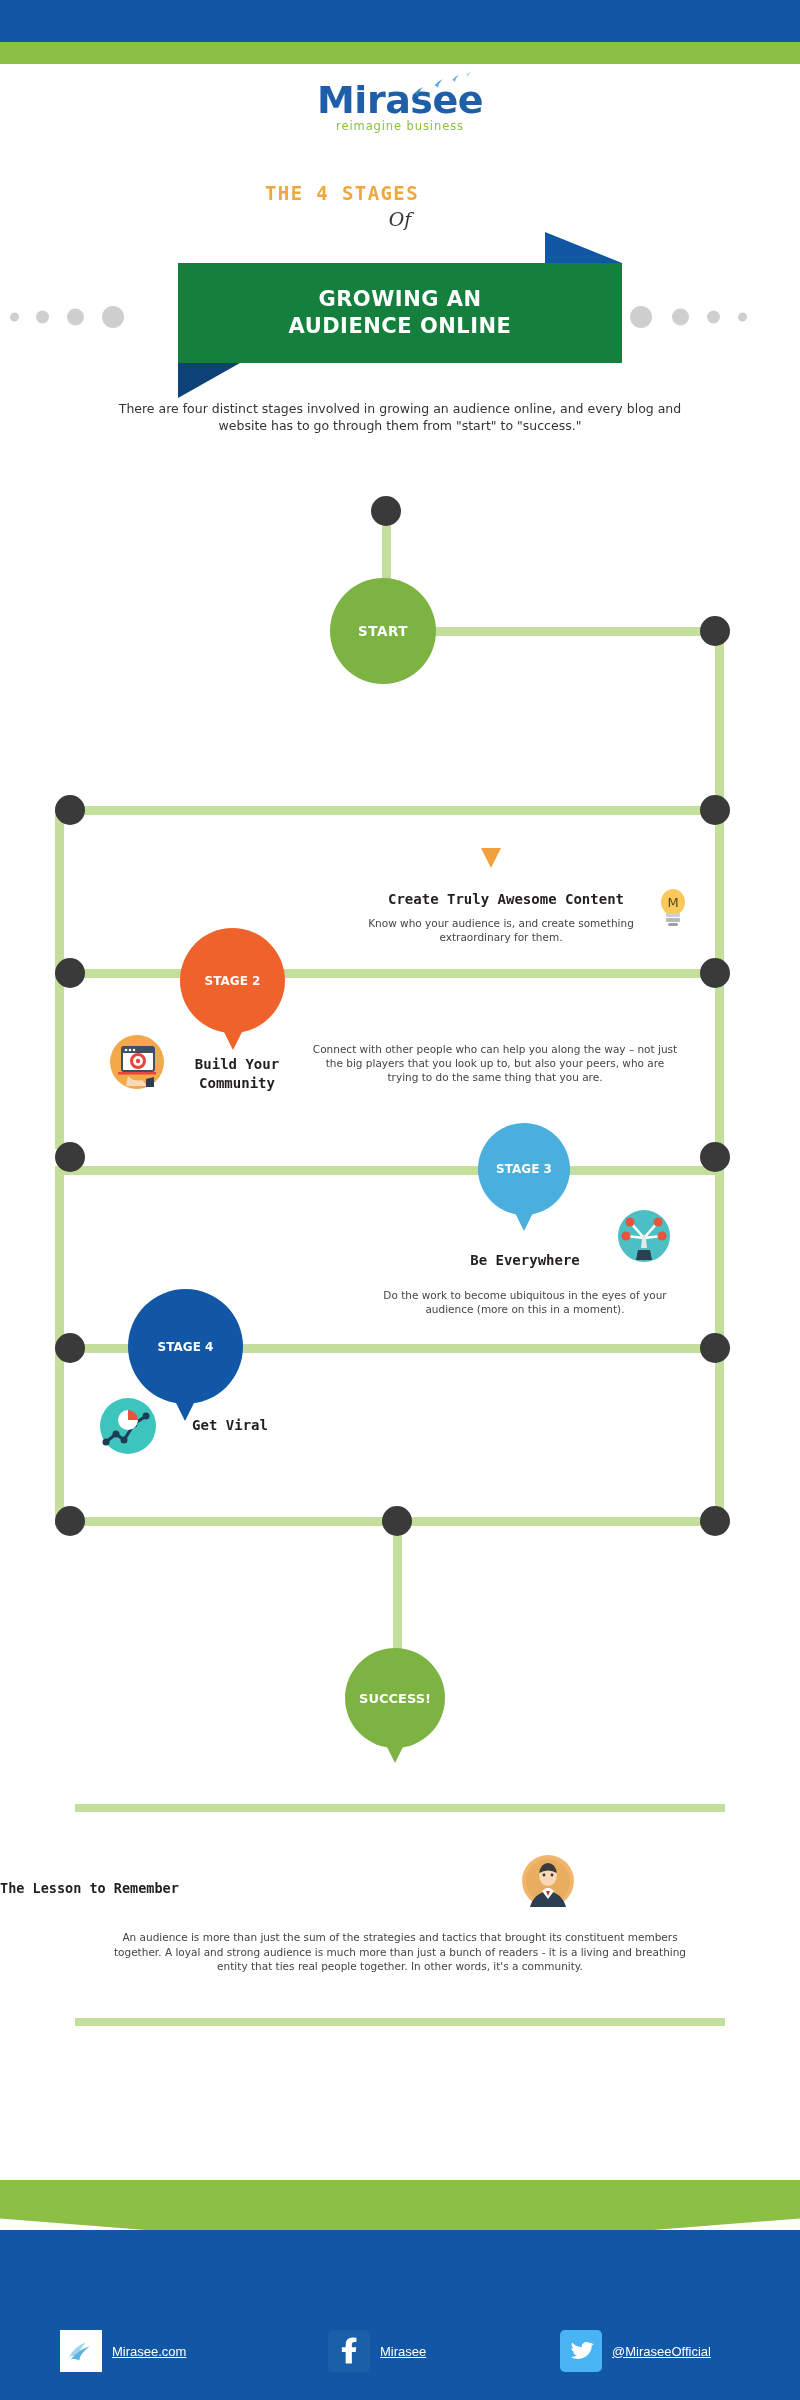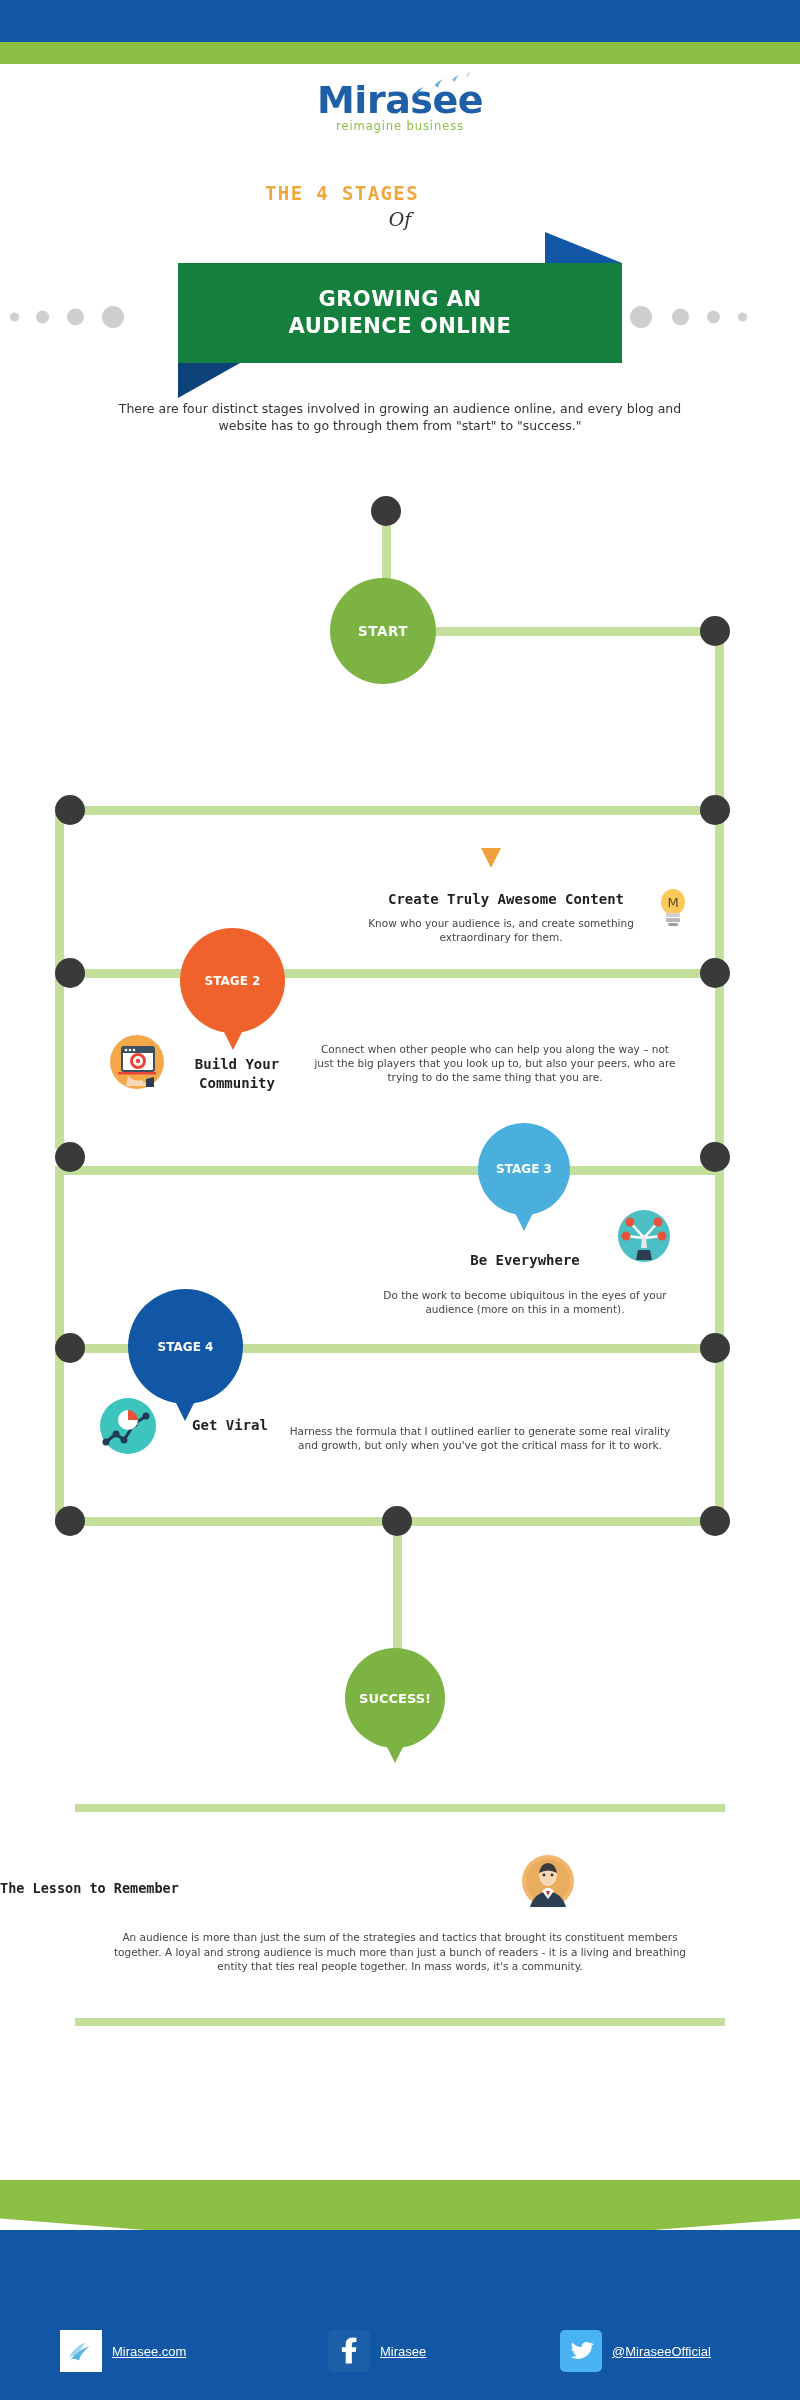--- a/index.html
+++ b/index.html
@@ -188,21 +188,21 @@
       <circle cx="28" cy="26" r="6.5" fill="none" stroke="#e8463a" stroke-width="3"></circle>
       <circle cx="28" cy="26" r="2.2" fill="#e8463a"></circle>
       <rect x="8" y="37" width="38" height="2.5" fill="#e8463a"></rect>
       <path d="M18 41 q6 6 14 4 l6 6 h-22 z" fill="#f7d9b8"></path>
       <path d="M36 44 l8 -2 v10 h-8 z" fill="#2d3e50"></path>
     </svg>
   </div>
   <div class="st-title" style="left:172px; top:1055px; width:130px; text-align:center; line-height:19px;">
     <span>Build Your Community</span>
   </div>
-  <div class="st-body" style="left:310px; top:1042px; width:370px;">Connect when other people who can help you along the way – not just the big players that you look up to, but also your peers, who are trying to do the same thing that you are.</div>
+  <div class="st-body" style="left:310px; top:1042px; width:370px;">Connect with other people who can help you along the way – not just the big players that you look up to, but also your peers, who are trying to do the same thing that you are.</div>
 
   <div class="vline" style="left:55px; top:969px; height:180px;"></div>
   <div class="knob" style="left:55px; top:1142px;"></div>
   <div class="vline" style="left:715px; top:969px; height:180px;"></div>
   <div class="knob" style="left:700px; top:1142px;"></div>
 
   <div class="hline" style="left:55px; top:1166px; width:660px;"></div>
   <div class="bubble c-s3" style="left:478px; top:1123px; width:92px; height:92px; font-size:12px;">
     <span>STAGE 3</span>
   </div>
@@ -246,21 +246,20 @@
       <circle cx="6" cy="44" r="3.5" fill="#1f3c56"></circle>
         <circle cx="16" cy="36" r="3.5" fill="#1f3c56"></circle>
       <circle cx="24" cy="42" r="3.5" fill="#1f3c56"></circle>
         <circle cx="34" cy="26" r="3.5" fill="#1f3c56"></circle>
       <circle cx="46" cy="18" r="3.5" fill="#1f3c56"></circle>
       <path d="M28 12 a10 10 0 1 0 10 10 h-10 z" fill="#fff"></path>
       <path d="M28 12 a10 10 0 0 1 10 10 h-10 z" fill="#e8533c"></path>
     </svg>
   </div>
   <div class="st-title" style="left:160px; top:1417px; width:140px; text-align:center;">Get Viral</div>
-  <div class="st-body" style="left:280px; top:1424px; width:400px;">Harness the formula that I outlined earlier to generate some real virality and growth, but only when you've got the critical mass for it to work.</div>
 
   <div class="vline" style="left:55px; top:1344px; height:175px;"></div>
   <div class="knob" style="left:55px; top:1506px;"></div>
   <div class="vline" style="left:715px; top:1344px; height:175px;"></div>
   <div class="knob" style="left:700px; top:1506px;"></div>
 
   <div class="hline" style="left:55px; top:1517px; width:660px;"></div>
   <div class="knob" style="left:382px; top:1506px;"></div>
   <div class="vline" style="left:393px; top:1521px; height:135px;"></div>
 
@@ -280,21 +279,21 @@
       <circle cx="26" cy="26" r="22" fill="#e8ad5f"></circle>
       <path d="M8 52 q4-14 18-16 q14 2 18 16 z" fill="#2d3e50"></path>
       <path d="M20 36 l6 8 l6 -8 l-4 -3 h-4 z" fill="#fff"></path>
       <path d="M24 36 l2 5 l2 -5 z" fill="#c0392b"></path>
       <ellipse cx="26" cy="20" rx="9" ry="11" fill="#f7d9b8"></ellipse>
       <path d="M17 18 q2-10 9-10 q7 0 9 10 q-9 -5 -18 0z" fill="#3a3a3a"></path>
       <circle cx="22" cy="20" r="1.4" fill="#333"></circle>
         <circle cx="30" cy="20" r="1.4" fill="#333"></circle>
     </svg>
   </div>
-  <div class="lesson-body">An audience is more than just the sum of the strategies and tactics that brought its constituent members together. A loyal and strong audience is much more than just a bunch of readers - it is a living and breathing entity that ties real people together. In mass words, it's a community.</div>
+  <div class="lesson-body">An audience is more than just the sum of the strategies and tactics that brought its constituent members together. A loyal and strong audience is much more than just a bunch of readers - it is a living and breathing entity that ties real people together. In other words, it's a community.</div>
   <div class="rule" style="top:2018px;"></div>
 
   <div class="bot-green"></div>
   <div class="bot-blue"></div>
 
   <div class="footer-row">
 
     <div class="f-item" style="left:60px; top:0;">
       <span class="f-ico" style="background:#fff;">
         <svg viewBox="0 0 42 42" width="40" height="40">

